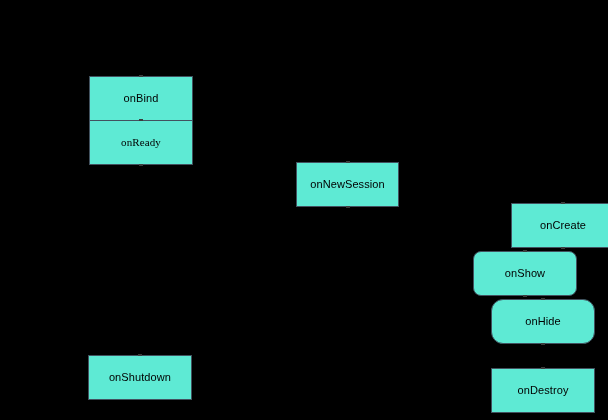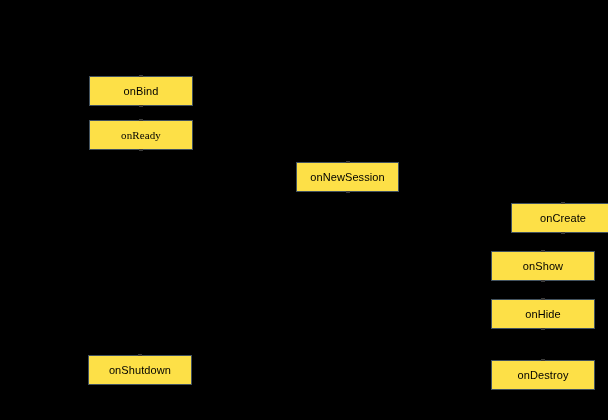--- a/index.html
+++ b/index.html
@@ -12,22 +12,22 @@
     width: 608px;
     height: 420px;
     background: #000000;
     overflow: hidden;
     font-family: "Liberation Sans", sans-serif;
   }
   .node {
     position: absolute;
     box-sizing: border-box;
     width: 104px;
-    height: 30px;
-    background: #fde047;
+    height: 45px;
+    background: #5eead4;
     border: 1px solid #42525f;
     display: flex;
     align-items: center;
     justify-content: center;
   }
   .node .label {
     font-size: 11px;
     line-height: 11px;
     color: #000000;
     letter-spacing: 0.1px;
@@ -43,23 +43,23 @@
     background: #3c3c3c;
   }
   .notch.top { top: -2px; }
   .notch.bottom { bottom: -2px; }
 
   
   .pos-onbind      { left: 89px;  top: 76px;  }
   .pos-onready     { left: 89px;  top: 120px; font-family: Liberation Serif, serif; }
   .pos-onnewsession{ left: 264px; top: 162px; width: 103px; margin-left: 32px; }
   .pos-oncreate    { left: 511px; top: 203px; }
-  .pos-onshow      { left: 491px; top: 251px; }
-  .pos-onhide      { left: 491px; top: 299px; }
-  .pos-ondestroy   { left: 491px; top: 360px; }
+  .pos-onshow      { left: 473px; top: 251px; border-radius: 8px; }
+  .pos-onhide      { left: 491px; top: 299px; border-radius: 12px; }
+  .pos-ondestroy   { left: 491px; top: 368px; }
   .pos-onshutdown  { left: 88px;  top: 355px; }
 </style>
 </head>
 <body>
 
 <div class="canvas">
 
   <div class="node pos-onbind">
     <span class="notch top"></span>
     <span class="label">onBind</span>

